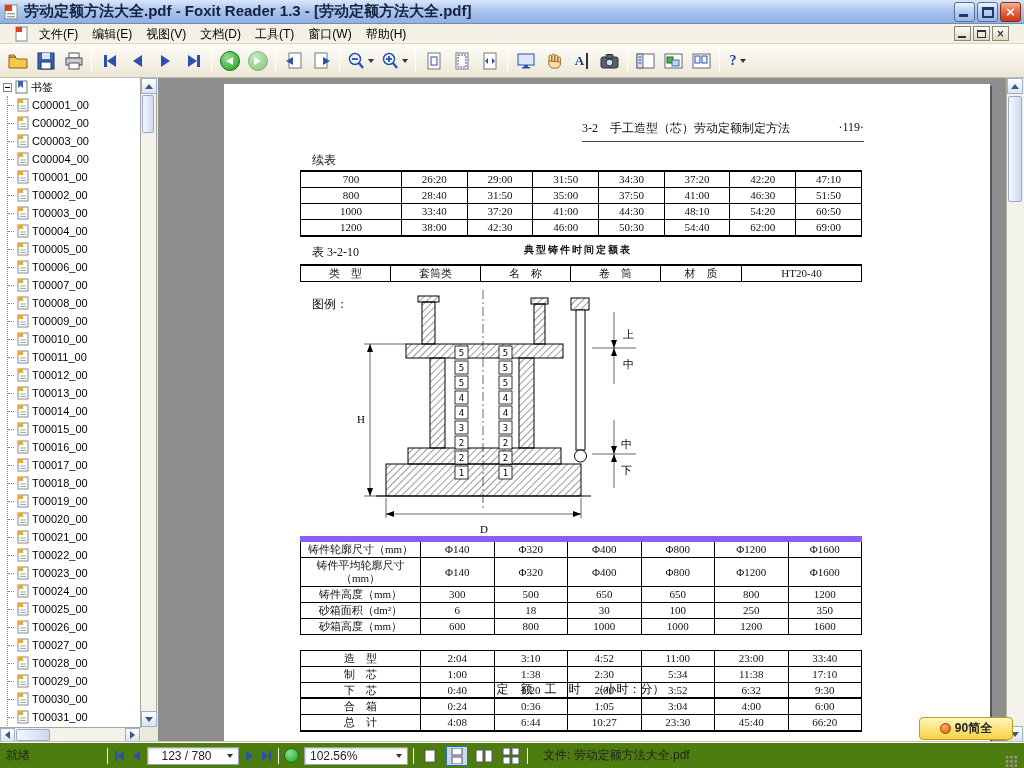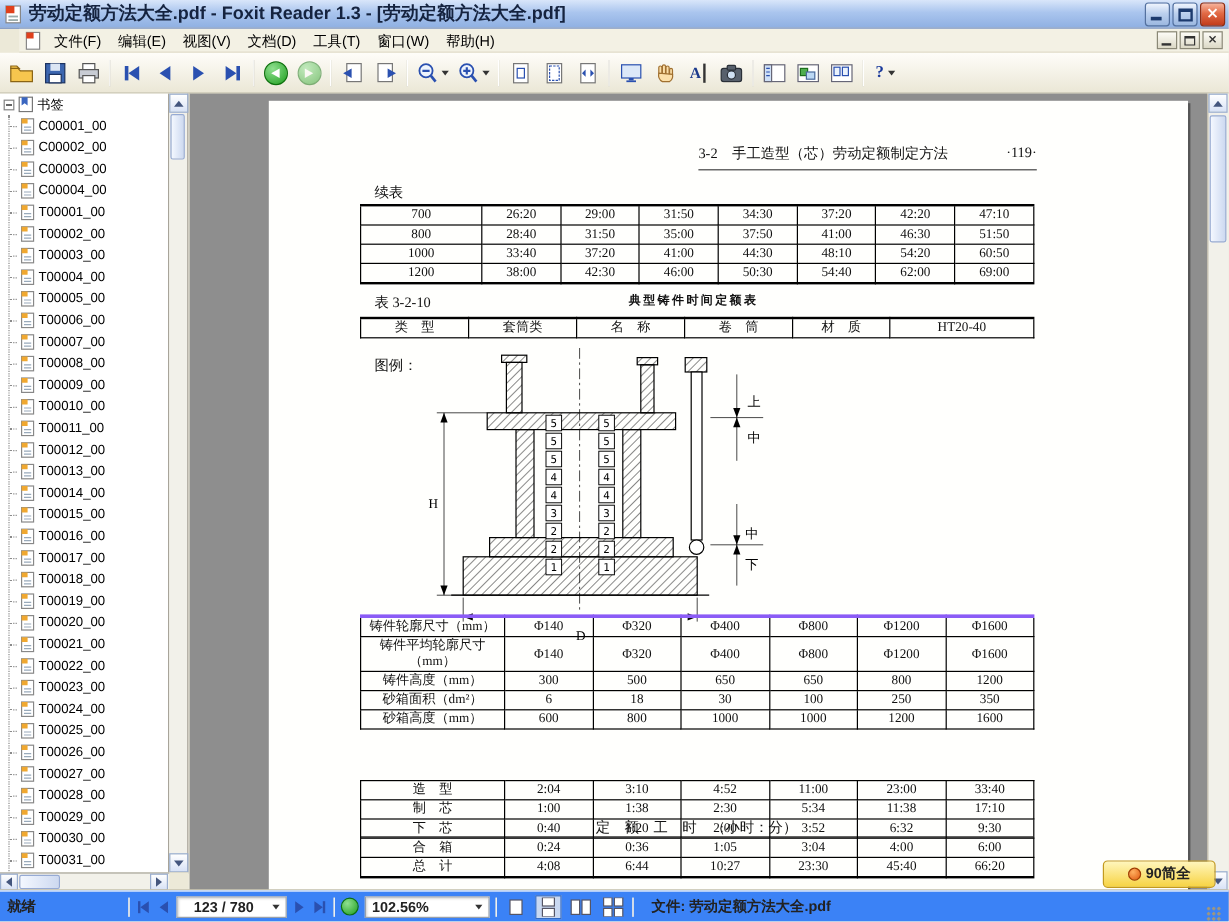--- a/index.html
+++ b/index.html
@@ -15,22 +15,22 @@
   .win-controls { display:flex; gap:2px; }
   .wbtn { width:21px; height:20px; border:1px solid #54719f; border-radius:3px; padding:0;
     background:linear-gradient(#f0f5fd,#bcd0ee 45%,#9cb8e0); position:relative; cursor:pointer; }
   .wbtn .g-min { position:absolute; left:4px; bottom:4px; width:9px; height:3px; background:#1c3a6e; }
   .wbtn .g-max { position:absolute; left:4px; top:4px; width:12px; height:11px;
     border:2px solid #1c3a6e; border-top-width:3px; background:transparent; }
   .wbtn.close { background:linear-gradient(#f7b39c,#e26a45 45%,#c23c1b); border-color:#8f2d12; }
   .wbtn.close .g-x { position:absolute; inset:0; color:#fff; font:bold 13px/18px "DejaVu Sans",sans-serif; text-align:center; }
 
   
-  .menubar { position:absolute; top:24px; left:16px; right:0; height:20px; background:#f3f1e4;
-    border-bottom:1px solid #dcd8c4; display:flex; align-items:center; padding:0 2px; }
+  .menubar { position:absolute; top:24px; left:0; right:0; height:20px; background:#f3f1e4;
+    border-bottom:1px solid #dcd8c4; display:flex; align-items:center; padding:0 12px; }
   .menu-item { font-size:12px; padding:2px 7px; color:#000; cursor:default; }
   .child-controls { margin-left:auto; display:flex; gap:2px; padding-right:3px; }
   .cbtn { width:17px; height:15px; border:1px solid #8a8876; background:linear-gradient(#fdfcf7,#dcd9c6); position:relative; padding:0; cursor:pointer; }
   .cbtn .g-min { position:absolute; left:3px; bottom:2px; width:8px; height:2px; background:#333; }
   .cbtn .g-res { position:absolute; left:3px; top:3px; width:9px; height:8px; border:1px solid #333; border-top-width:2px; }
   .cbtn .g-x { position:absolute; inset:0; font:bold 10px/13px "DejaVu Sans",sans-serif; color:#333; text-align:center; }
 
   
   .toolbar { position:absolute; top:44px; left:0; right:0; height:34px;
     background:linear-gradient(#fefdf9,#ebe7d6); border-bottom:1px solid #c4c0ae;
@@ -84,38 +84,38 @@
     box-shadow:2px 2px 0 #565656; font-family:"Liberation Serif",serif; color:#111; }
 
   
   .p-header { position:absolute; top:36px; left:358px; width:282px; font-size:12px;
     border-bottom:1px solid #444; padding-bottom:4px; display:flex; justify-content:space-between; }
   .cont-label { position:absolute; top:68px; left:88px; font-size:12px; }
   table.ptable { border-collapse:collapse; table-layout:fixed; position:absolute; left:76px; width:561px; font-size:11px; }
   table.ptable td { border:1px solid #000; text-align:center; height:14px; line-height:13px; padding:1px 2px; overflow:hidden; }
   .t-cont  { top:86px;  border-top:2px solid #000; border-bottom:2px solid #000; }
   .t-type  { top:180px; border-top:2px solid #000; }
-  .t-dims  { top:428px; border-top:3px solid #8b5cf6; }
+  .t-dims  { top:452px; border-top:6px solid #8b5cf6; }
   .t-time  { top:566px; border-bottom:2px solid #000; }
   .t-no    { position:absolute; top:160px; left:88px; font-size:12px; }
   .t-title { position:absolute; top:159px; left:300px; font-size:10px; font-weight:bold; letter-spacing:2px; }
   .legend-label { position:absolute; top:212px; left:88px; font-size:12px; }
   .t-band { position:absolute; top:549px; left:76px; width:561px; height:17px; border-bottom:1px solid #000;
     text-align:center; font-size:12px; line-height:16px;margin-top:48px; }
   .notes { position:absolute; top:286px; left:428px; width:202px; font-size:12px; line-height:18px; }
   .note-line { padding-left:12px; }
   .figure { position:absolute; top:206px; left:128px; width:330px; height:250px; }
   .fig-svg { width:100%; height:100%; }
   .fig-lab { font-size:11px; font-family:"Liberation Serif",serif; fill:#000; }
   .fig-num { font-size:9px; font-family:"DejaVu Sans Mono",monospace; text-anchor:middle; fill:#000; }
 
   
-  .statusbar { position:absolute; bottom:0; left:0; right:0; height:26px; background:#3b82f6;
+  .statusbar { position:absolute; bottom:0; left:0; right:0; height:26px; background:#4d7c0f;
     border-top:1px solid #fff; box-shadow:0 -1px 0 #c8c4b0; display:flex; align-items:center;
-    padding:0 6px; gap:5px; font-size:12px; color:#222;font-weight:bold; }
+    padding:0 6px; gap:5px; font-size:12px; color:#222; }
   .sb-ready { width:96px; }
   .sb-box { background:#fff; border:1px solid #98a0aa; box-shadow:inset 1px 1px 2px rgba(0,0,0,.18);
     height:18px; display:flex; align-items:center; padding:0 5px; gap:4px; }
   .sb-abtn { background:transparent; border:none; padding:2px; cursor:pointer; display:flex; align-items:center; }
   .s-tri-l { width:0;height:0;border-top:5px solid transparent;border-bottom:5px solid transparent;border-right:7px solid #2a50b0; }
   .s-tri-r { width:0;height:0;border-top:5px solid transparent;border-bottom:5px solid transparent;border-left:7px solid #2a50b0; }
   .s-bar { width:2px; height:10px; background:#2a50b0; }
   .sb-sep { width:1px; height:16px; background:#c0bcaa; border-right:1px solid #fff; }
   .sb-circ { width:15px; height:15px; border-radius:50%; border:1px solid #0d700d;
     background:radial-gradient(circle at 35% 30%, #8fe08f, #1e9e1e); }

